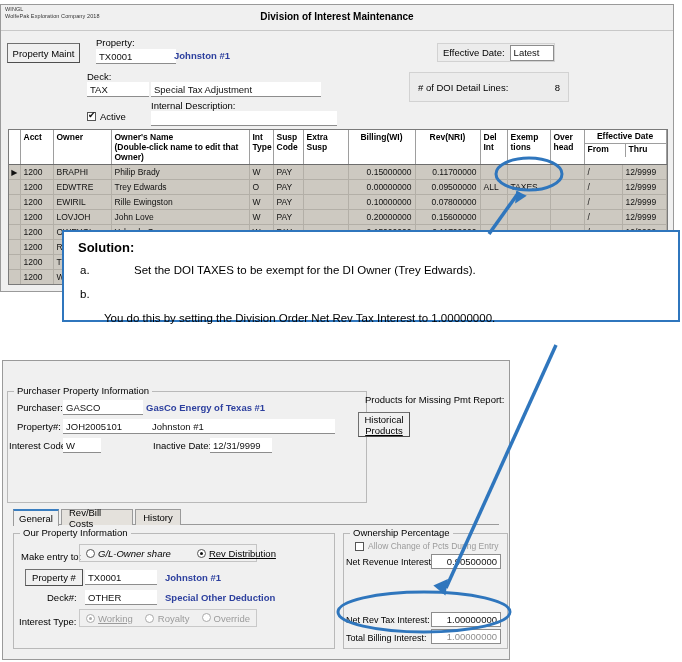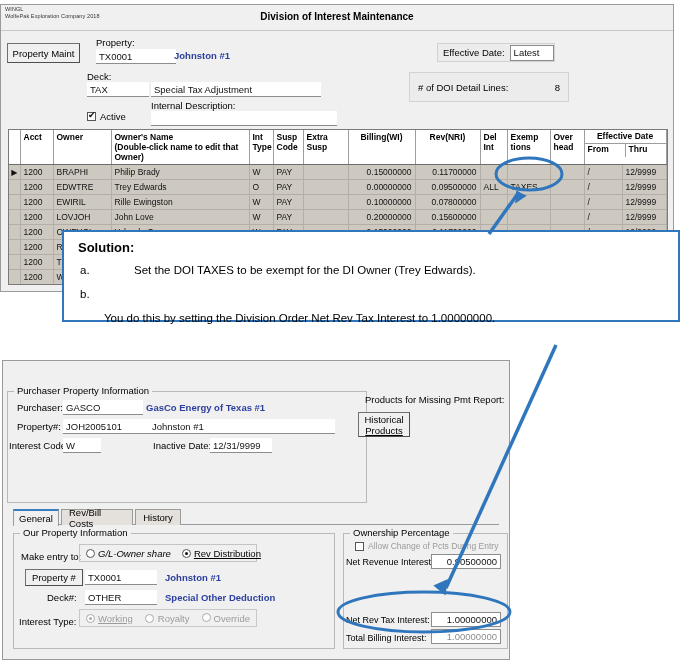--- a/index.html
+++ b/index.html
@@ -446,21 +446,21 @@
     <div class="groupbox" style="left:10px;top:172px;width:322px;height:116px;">
       <span class="gtitle">Our Property Information</span>
     </div>
 
     <div class="lbl" style="position:absolute;left:18px;top:190px;">Make entry to:</div>
     <div style="position:absolute;left:76px;top:183px;width:178px;height:18px;border:1px solid #c4c4c4;display:flex;align-items:center;gap:6px;padding-left:6px;">
       <span style="display:flex;align-items:center;gap:3px;font-style:italic;">
         <span class="radio"></span>
         <span class="lbl">G/L-Owner share</span>
       </span>
-      <span style="display:flex;align-items:center;gap:3px;margin-left:5px;">
+      <span style="display:flex;align-items:center;gap:3px;margin-left:20px;">
         <span class="radio on"></span>
         <span class="lbl" style="text-decoration:underline;">Rev Distribution</span>
       </span>
     </div>
 
     <div class="btn" style="position:absolute;left:22px;top:208px;width:58px;height:17px;">Property #</div>
     <div class="fld" style="position:absolute;left:82px;top:209px;width:72px;">TX0001</div>
     <div class="lbl-blue" style="position:absolute;left:162px;top:211px;">Johnston #1</div>
 
     <div class="lbl" style="position:absolute;left:44px;top:231px;">Deck#:</div>

